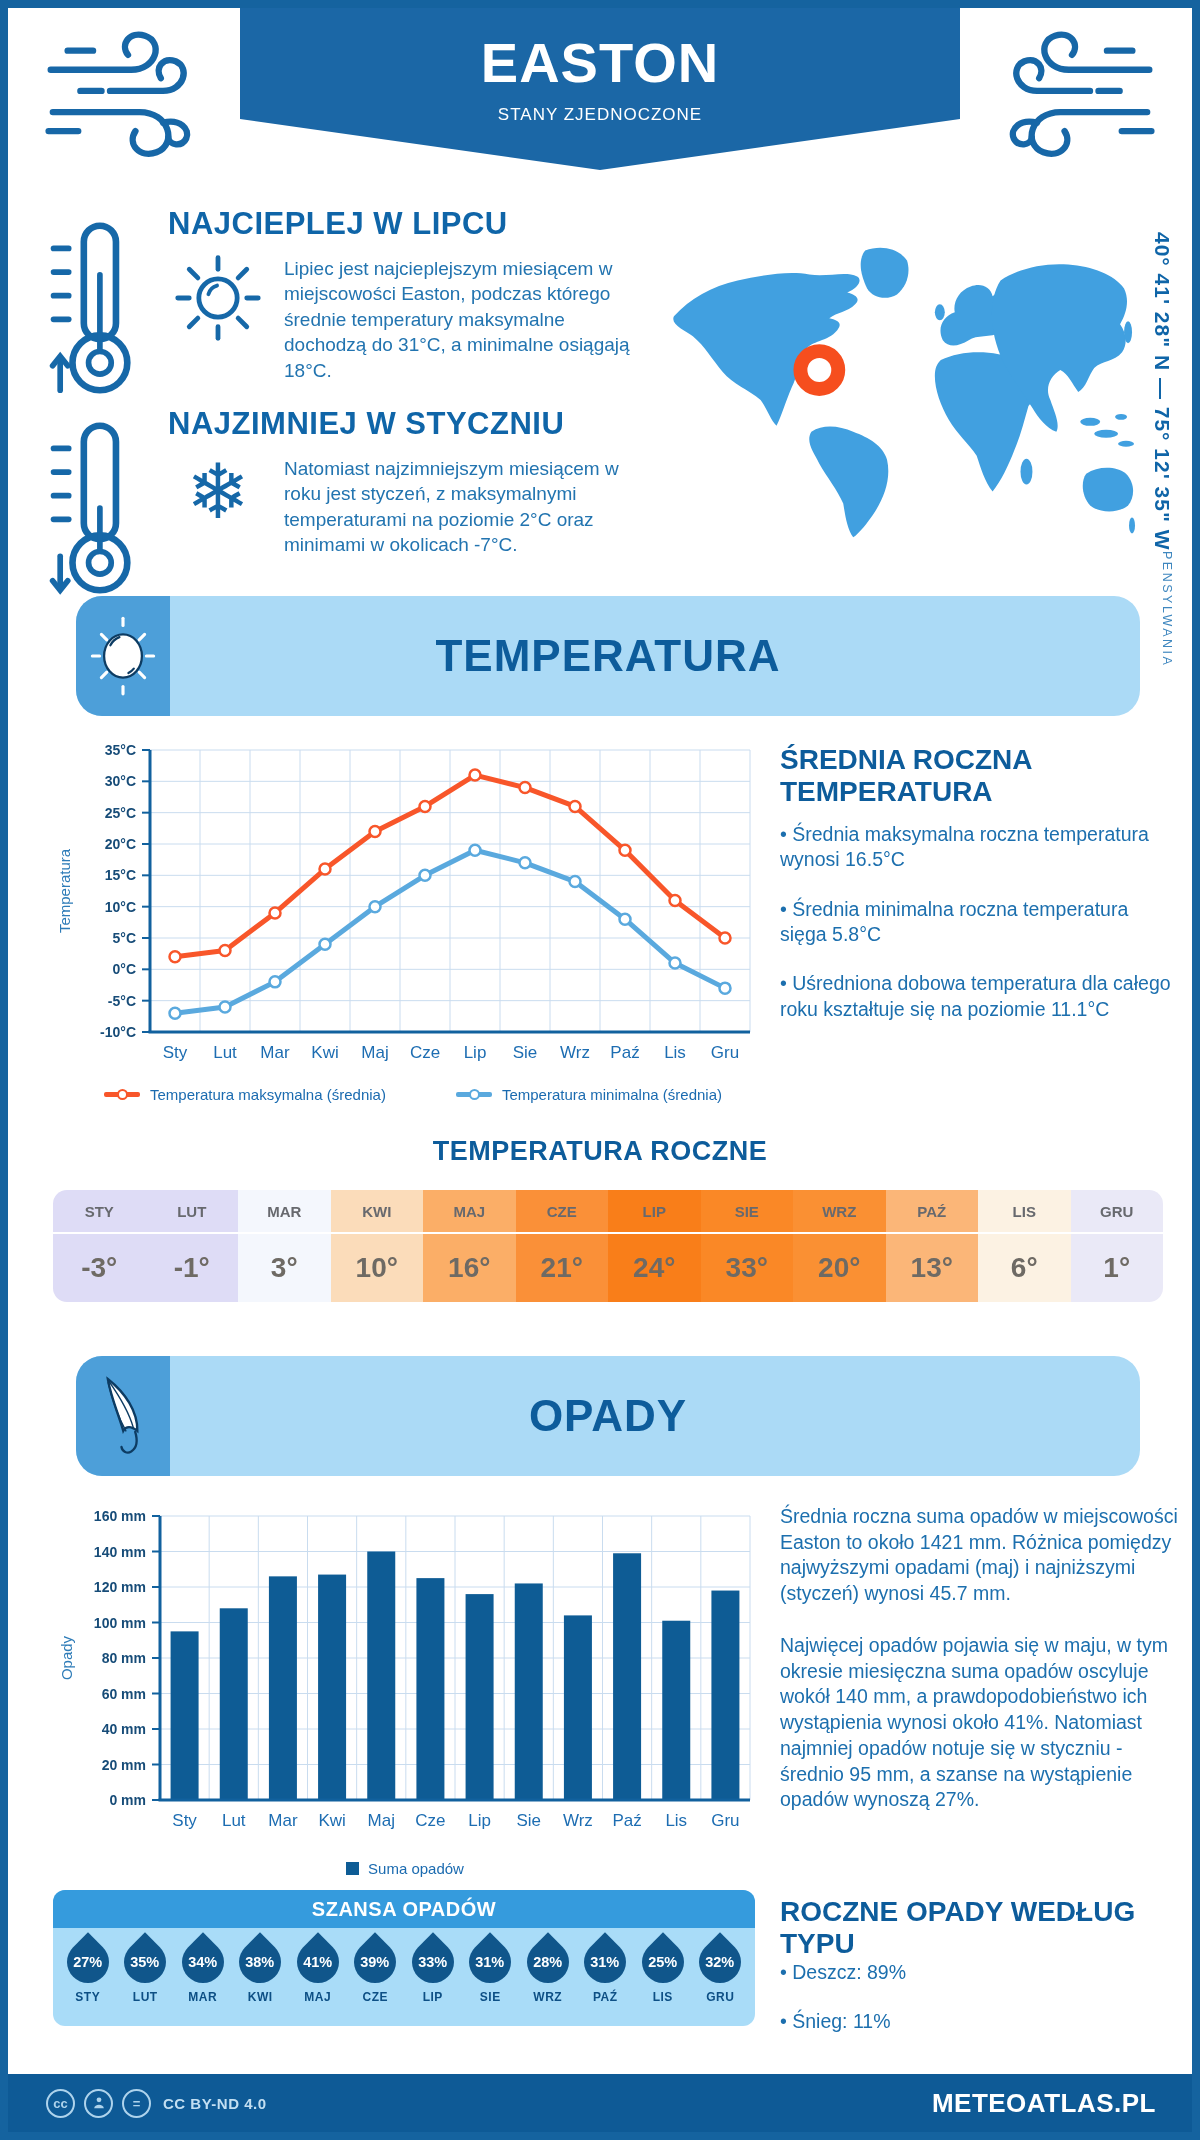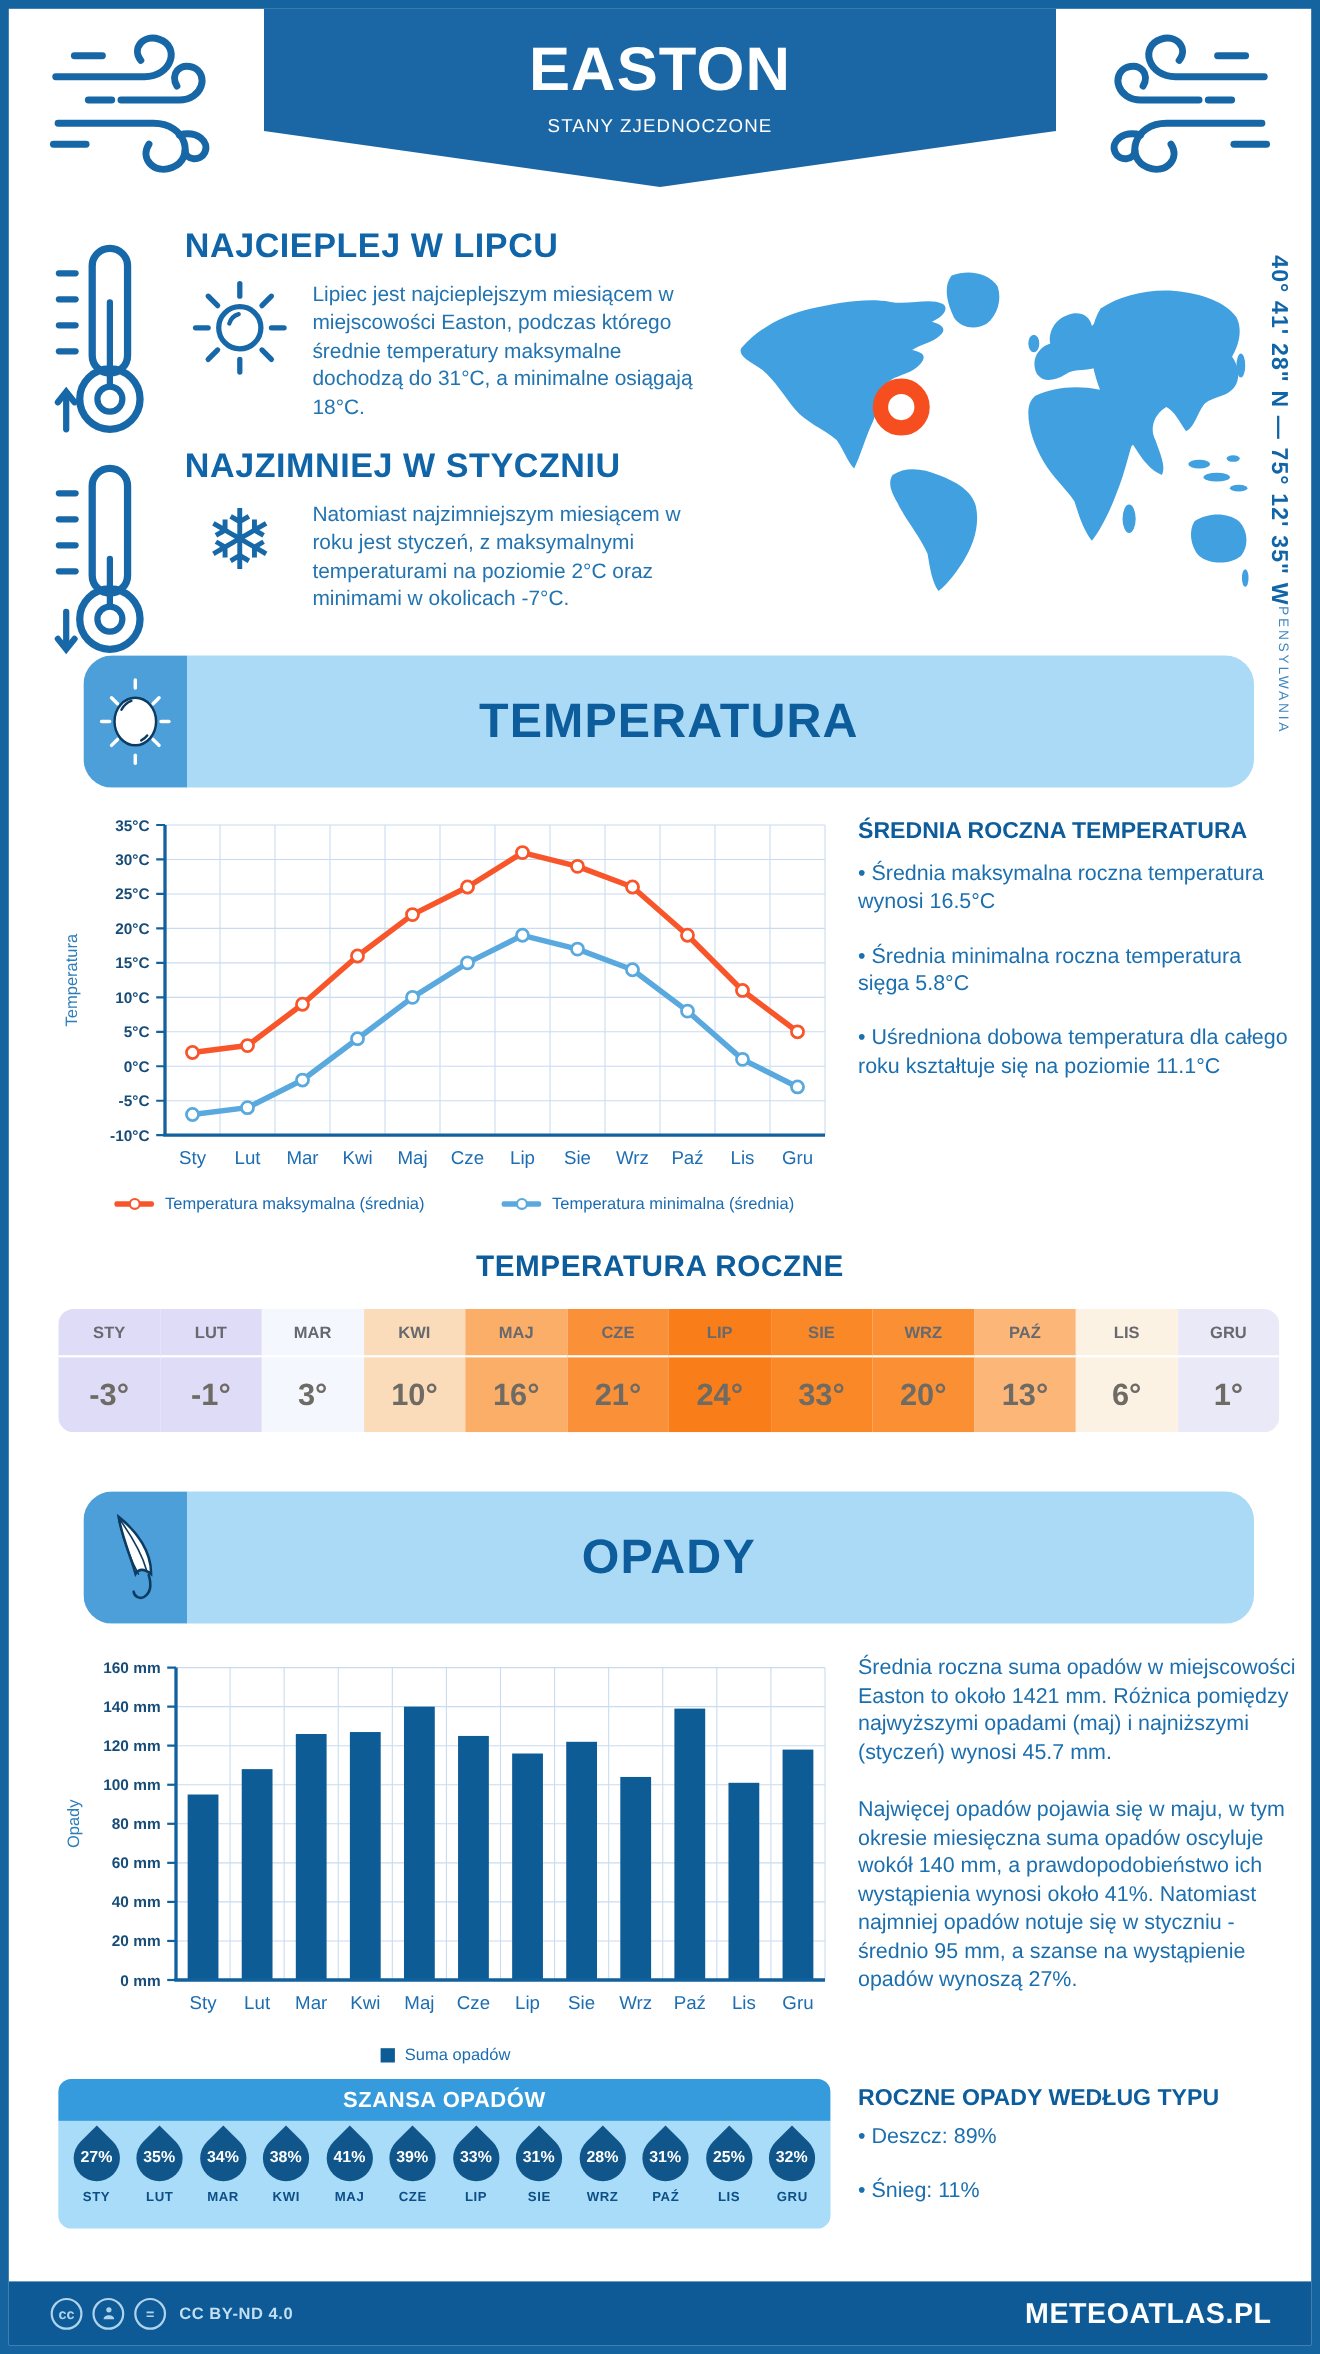--- a/index.html
+++ b/index.html
@@ -48,21 +48,21 @@
 
   .legend-line{position:absolute;left:75px;top:1078px;width:660px;display:flex;justify-content:center;gap:70px;}
   .legend-item{display:flex;align-items:center;font-size:15px;color:#1b6bb0;}
   .lmark{position:relative;width:36px;height:5px;border-radius:2px;margin-right:10px;}
   .lmark::after{content:"";position:absolute;left:13px;top:-3px;width:7px;height:7px;border-radius:50%;background:#fff;border:2.5px solid;}
   .legend-bar{position:absolute;left:42px;top:1852px;width:710px;display:flex;justify-content:center;align-items:center;font-size:15px;color:#1b6bb0;}
   .bmark{width:13px;height:13px;margin-right:9px;}
 
   
   .col-right{position:absolute;left:772px;width:398px;color:#1c6fae;}
-  .col-heading{font-size:21px;font-weight:700;color:#0d5c9b;margin-bottom:14px;}
+  .col-heading{font-size:28px;font-weight:700;color:#0d5c9b;margin-bottom:14px;}
   .bullet{font-size:19.5px;line-height:1.3;margin-bottom:24px;}
   .para2{font-size:19.5px;line-height:1.32;margin-bottom:26px;}
 
   
   .daily-heading{position:absolute;left:0;top:1128px;width:100%;text-align:center;
                  font-size:27px;font-weight:700;color:#0d5c9b;letter-spacing:.5px;}
   .daily-table{position:absolute;left:45px;top:1182px;width:1110px;height:112px;border-radius:14px;overflow:hidden;display:flex;}
   .tcol{flex:1;display:flex;flex-direction:column;}
   .thead{height:42px;display:flex;align-items:center;justify-content:center;font-size:15px;font-weight:700;color:#67696e;border-bottom:2.5px solid #fff;}
   .tval{flex:1;display:flex;align-items:center;justify-content:center;font-size:28px;font-weight:700;color:#6e6a64;}
@@ -546,21 +546,21 @@
         <div class="drop-item">
           <div class="drop">
             <span>32%</span>
           </div>
           <div class="drop-month">GRU</div>
         </div>
       </div>
   </div>
 
   <div class="col-right" style="top:1888px;">
-    <div class="col-heading" style="margin-bottom:10px;">ROCZNE OPADY WEDŁUG TYPU</div>
+    <div class="col-heading" style="margin-bottom:0;">ROCZNE OPADY WEDŁUG TYPU</div>
     <div id="type-bullets">
         <div class="bullet">• Deszcz: 89%</div>
         <div class="bullet">• Śnieg: 11%</div>
       </div>
   </div>
 
   <div class="footer">
     <div class="cc-group">
       <span class="ccicon">cc</span>
       <span class="ccicon">

